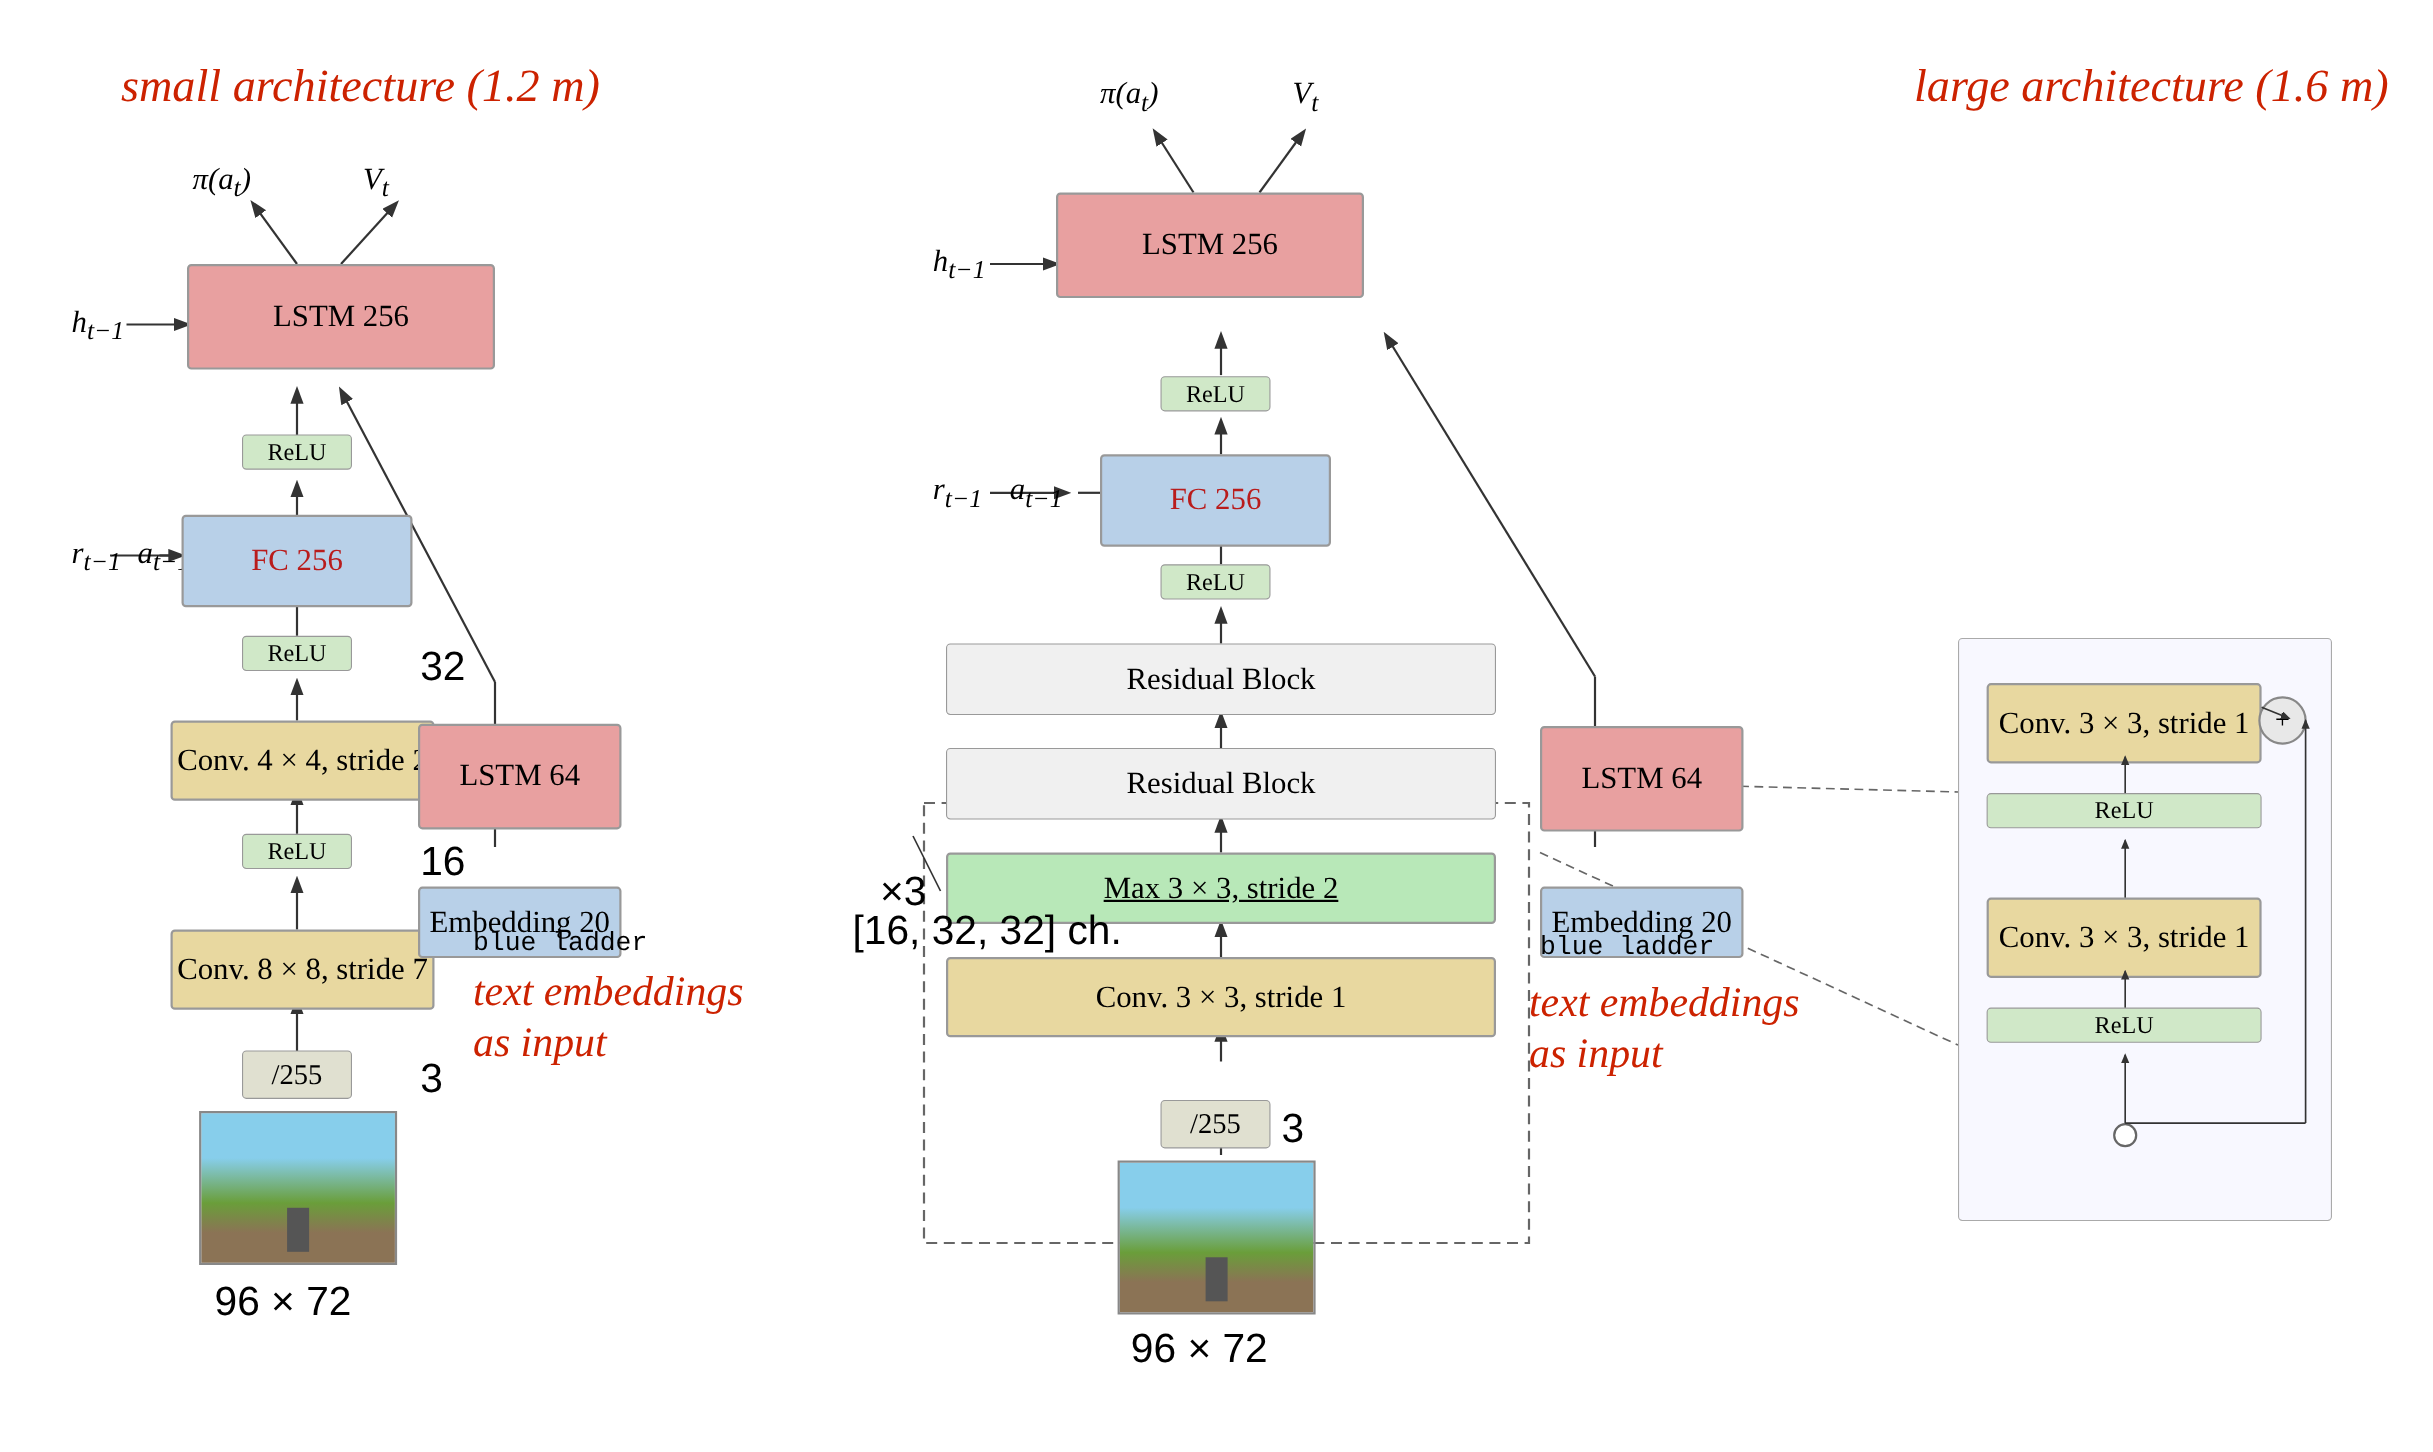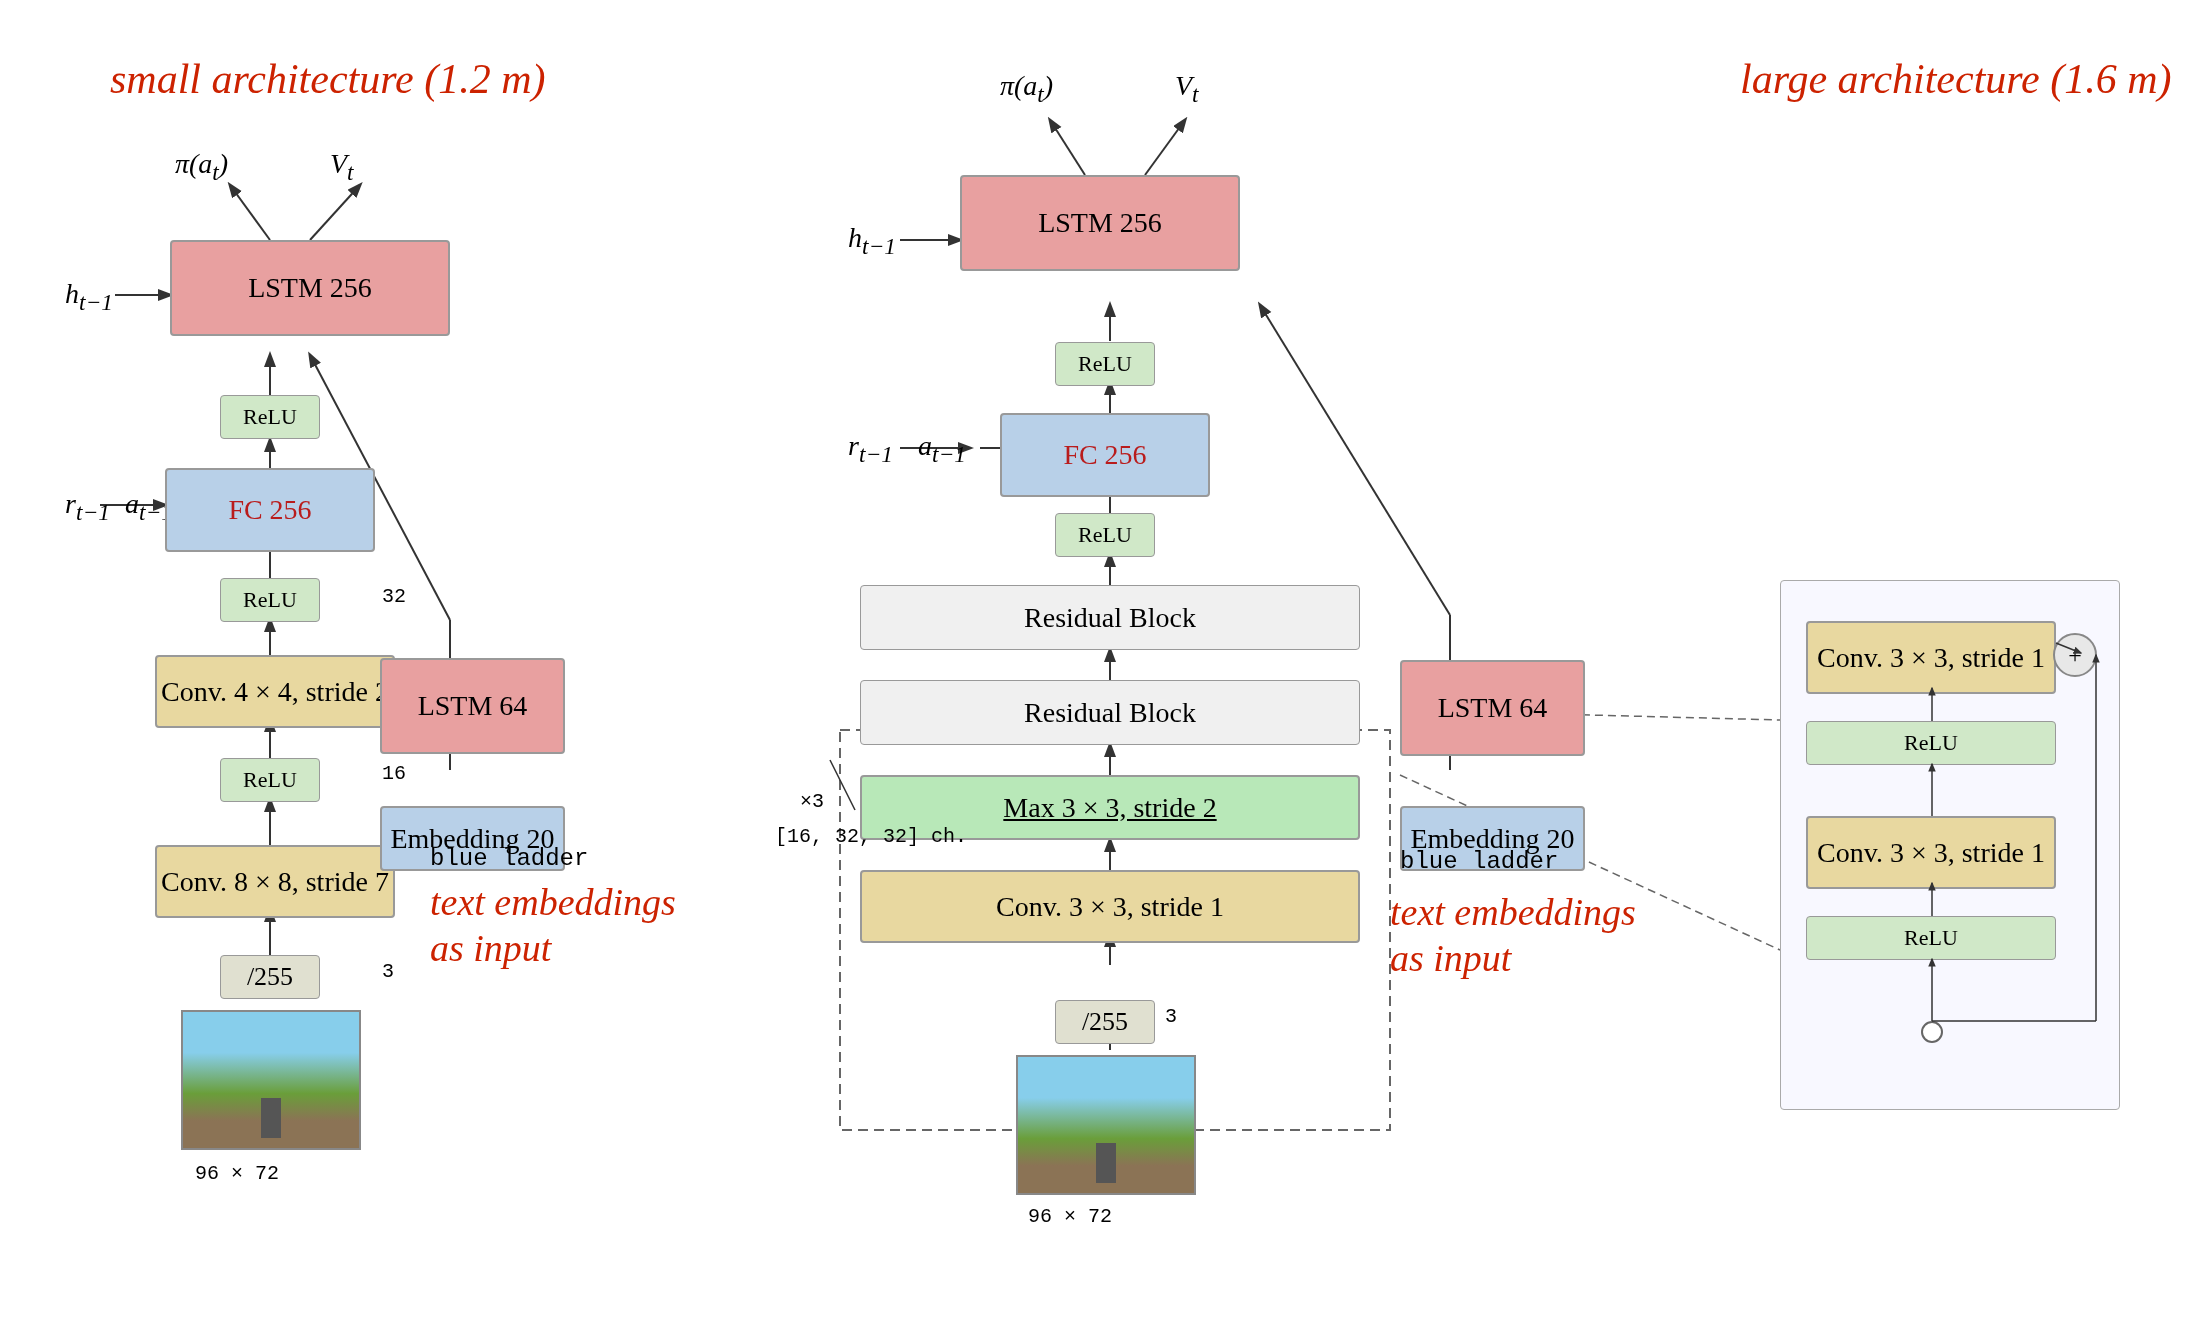--- a/index.html
+++ b/index.html
@@ -52,21 +52,21 @@
       border: 2px solid #999;
       color: #000;
       height: 73px;
       border-radius: 4px;
     }
 
     .relu-block {
       background: #d0e8c8;
       border: 1.5px solid #999;
       color: #000;
-      height: 44px;
+      height: 32px;
       font-size: 22px;
       border-radius: 4px;
     }
 
     .embedding-block {
       background: #b8d0e8;
       border: 2px solid #999;
       color: #000;
       height: 65px;
       border-radius: 4px;
@@ -122,22 +122,22 @@
       position: absolute;
       bottom: 10px;
       left: 50%;
       transform: translateX(-50%);
       width: 20px;
       height: 40px;
       background: #555;
     }
 
     .label-text {
-      font-size: 20px;
-      font-family: Liberation Mono, monospace;
+      font-size: 37px;
+      font-family: Liberation Sans, sans-serif;
     }
 
     .math-label {
       font-size: 28px;
       font-style: italic;
       font-family: 'Times New Roman', Times, serif;
     }
 
     .mono-text {
       font-family: 'Courier New', monospace;

